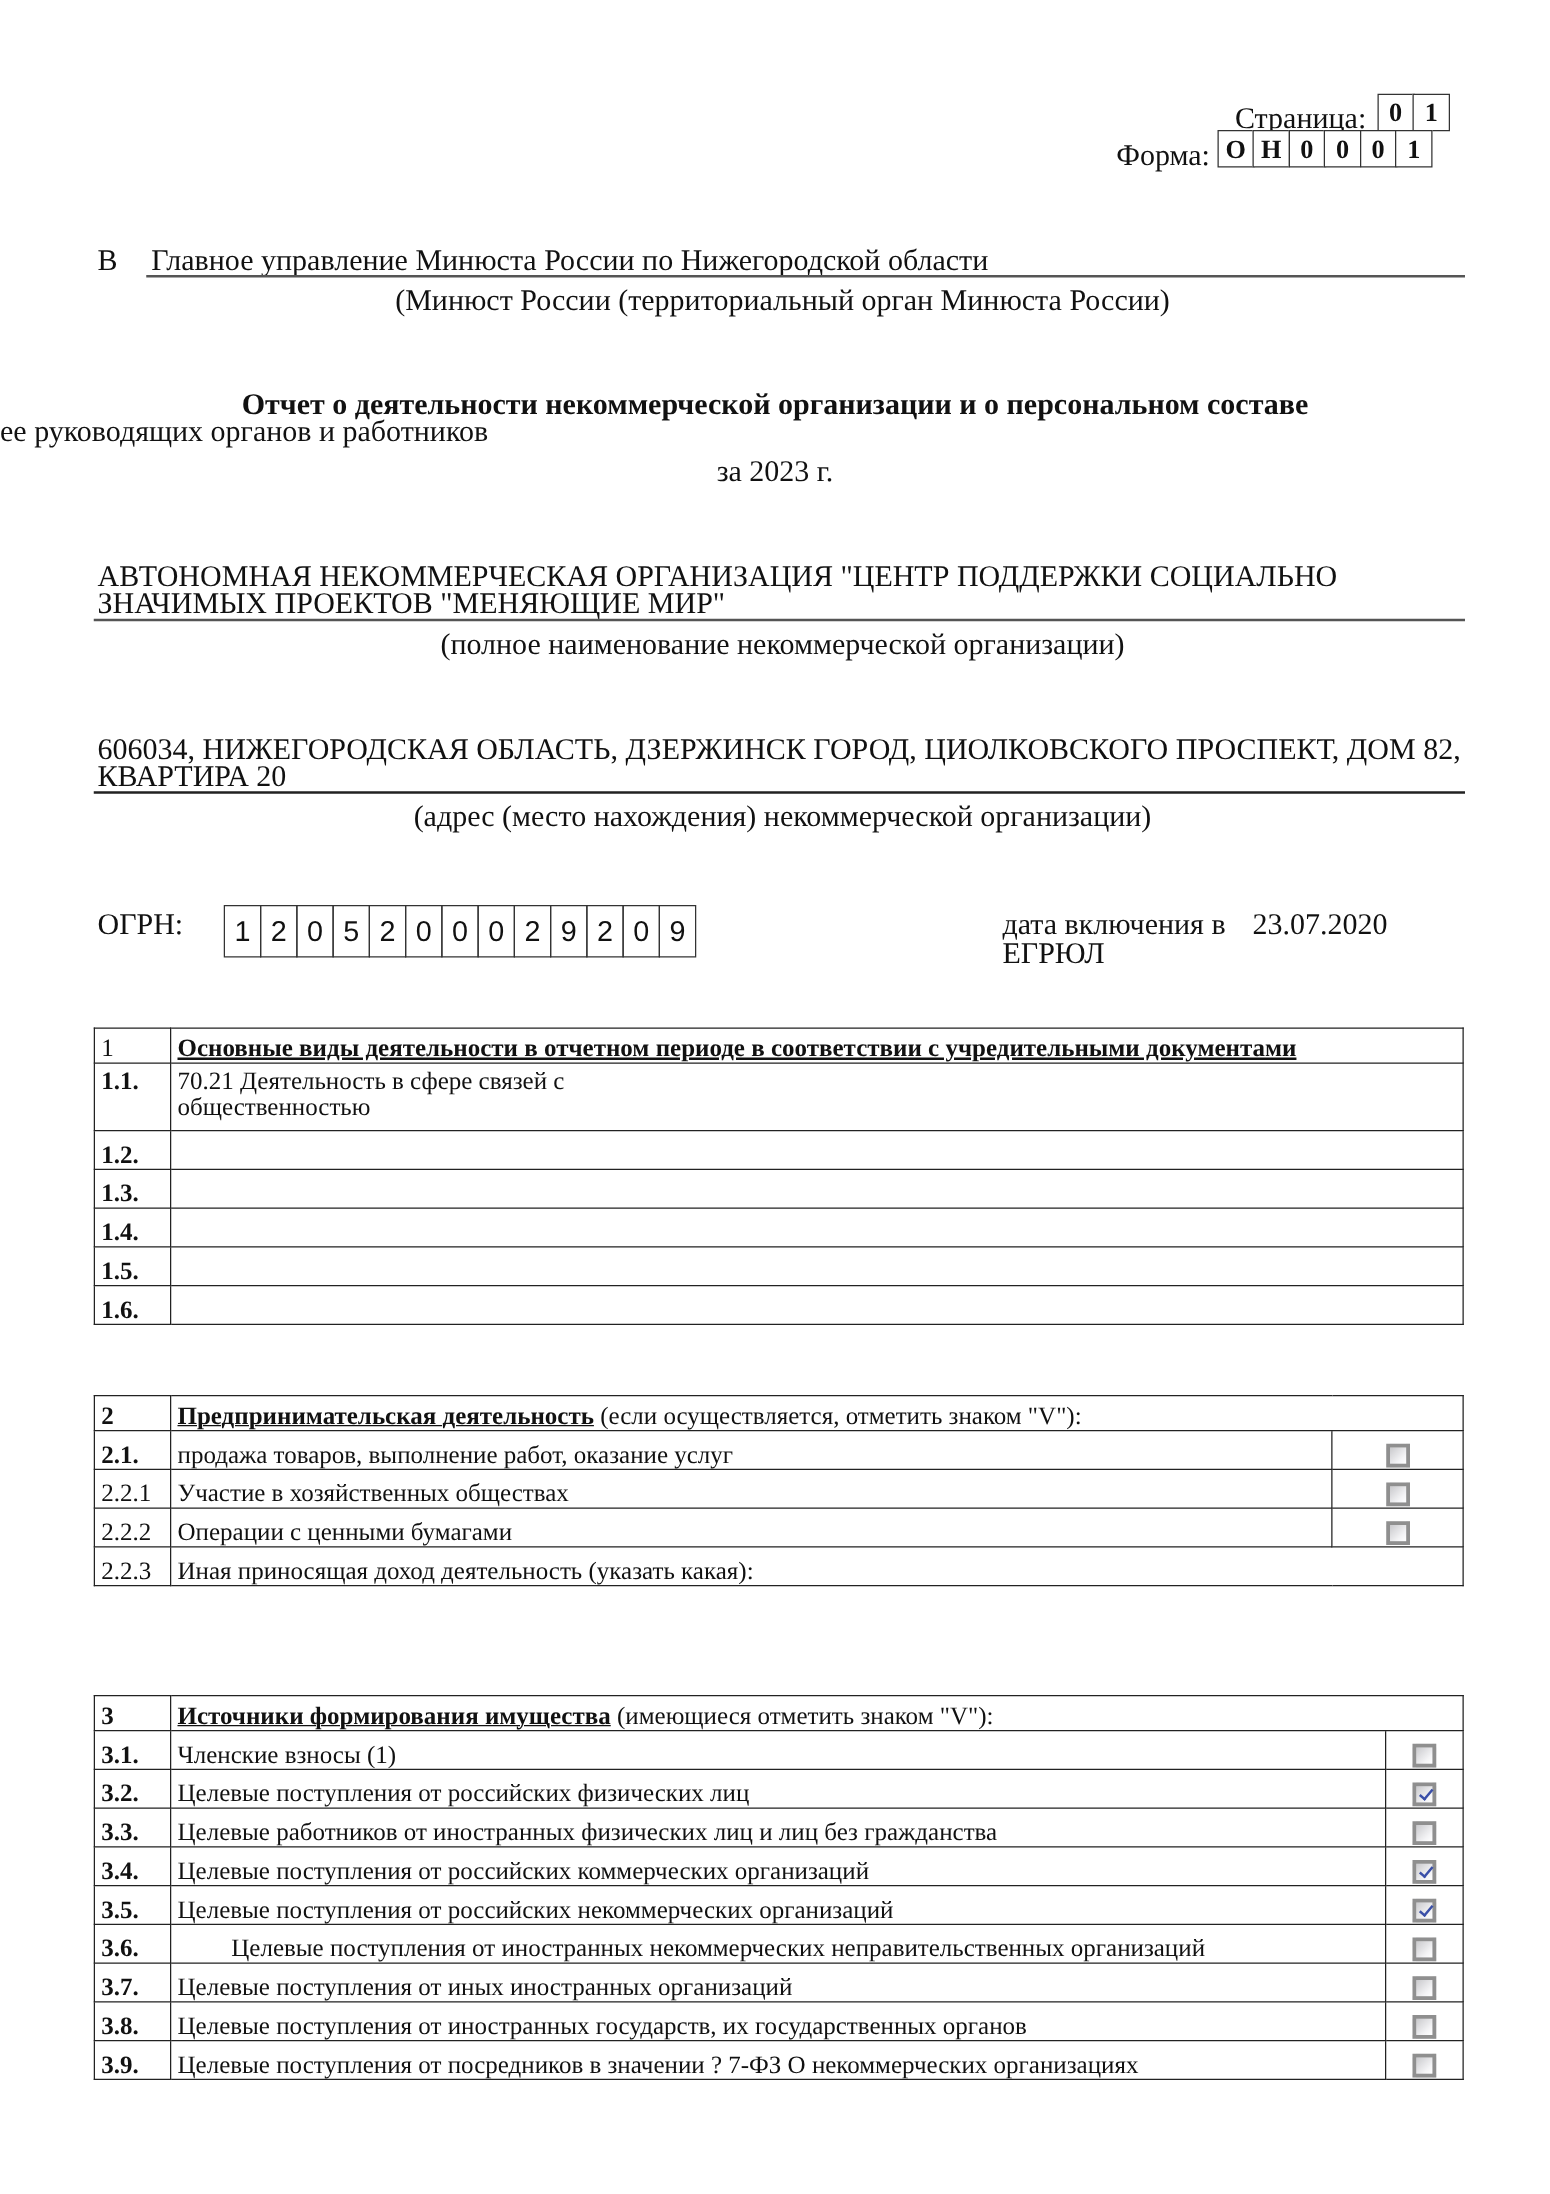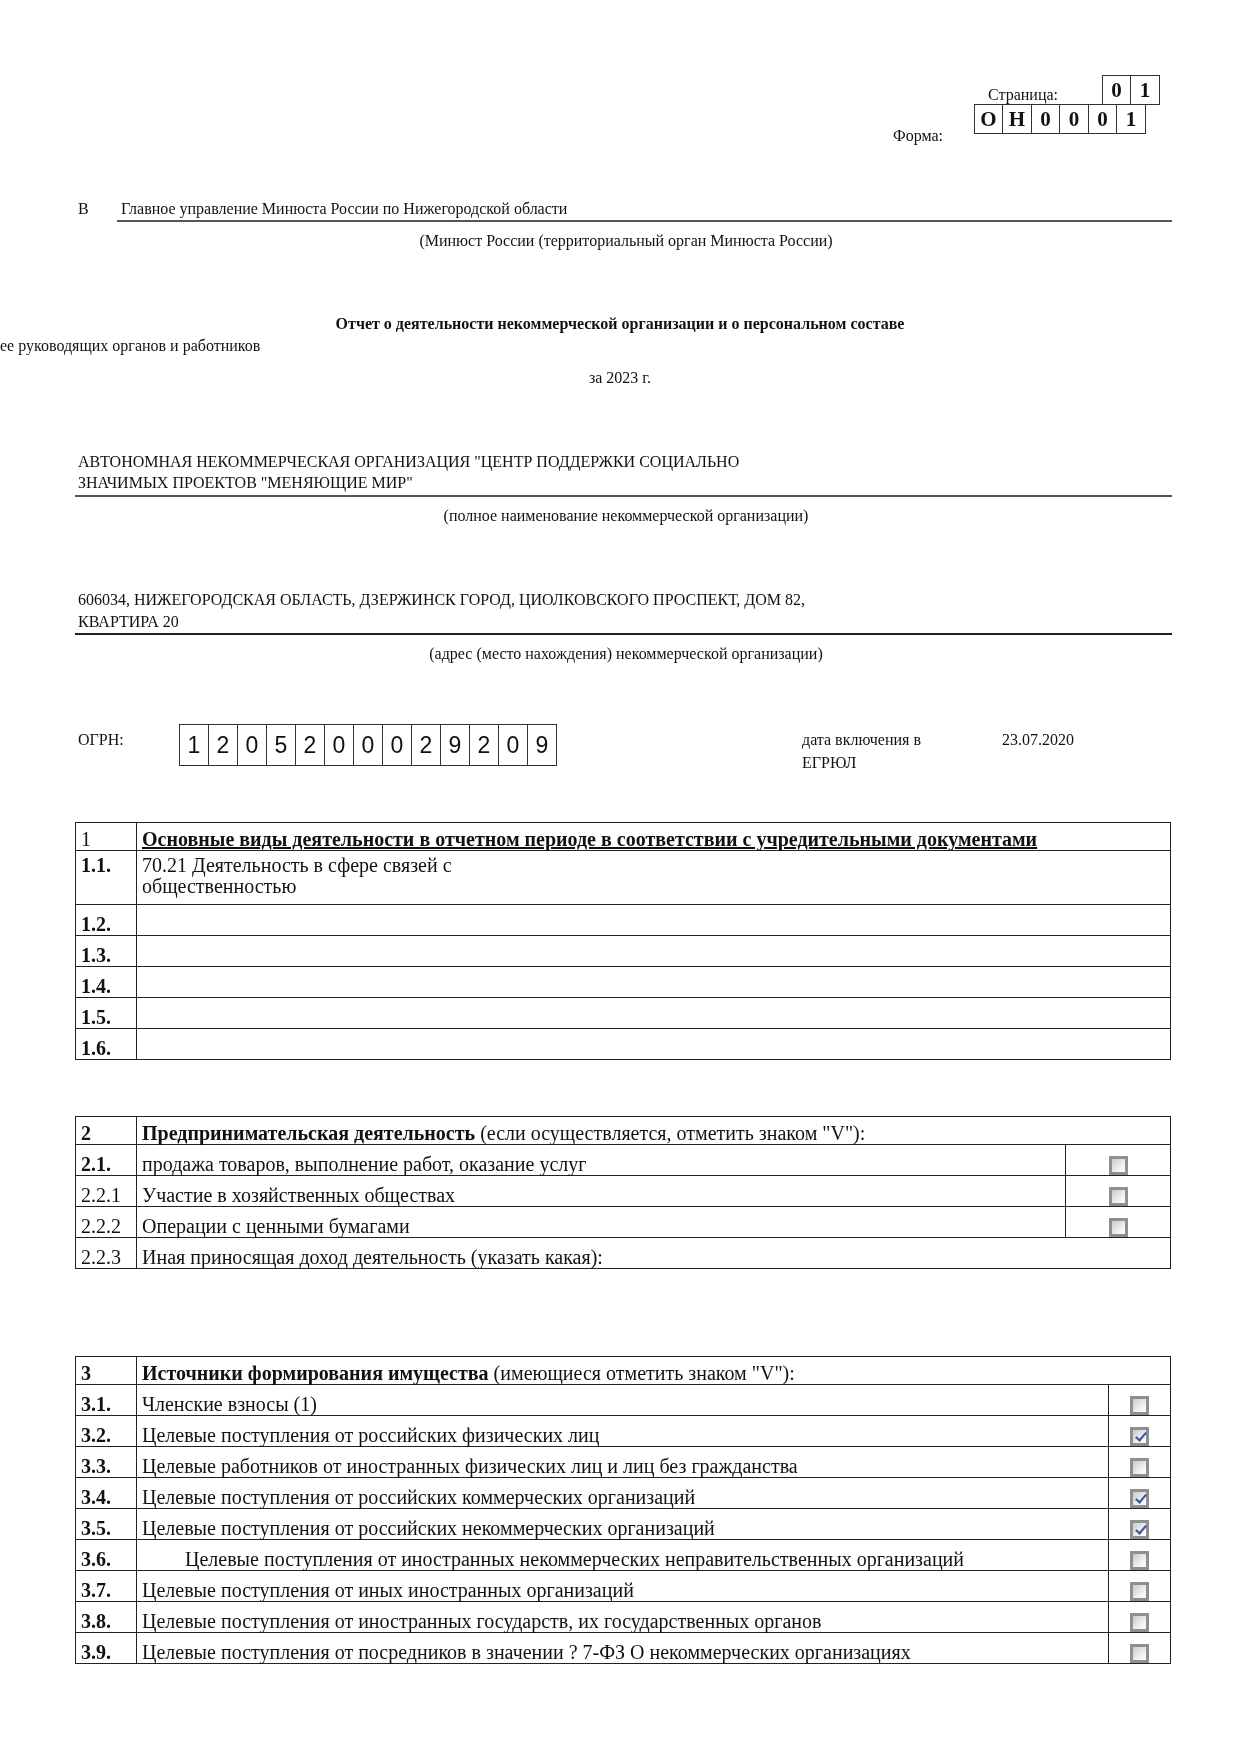--- a/index.html
+++ b/index.html
@@ -1,21 +1,21 @@
 <!DOCTYPE html>
 <html><head>
 <meta charset="utf-8">
 <style>
   html, body { margin: 0; padding: 0; background: #ffffff; }
   body {
     width: 1240px; height: 1755px; position: relative; overflow: hidden;
     font-family: "Liberation Serif", "DejaVu Serif", serif; color: #111;
   }
   .abs { position: absolute; }
-  .t { font-size: 16px; line-height: 22px; white-space: nowrap; }
+  .t { font-size: 24px; line-height: 22px; white-space: nowrap; }
 
   
   .boxrow { position: absolute; display: flex; }
   .box {
     width: 30px; height: 30px; border: 1.5px solid #333; margin-left: -1.5px;
     display: flex; align-items: center; justify-content: center;
     font-weight: bold; font-size: 21px; box-sizing: border-box; background:#fff;
   }
 
   .rule { position: absolute; height: 0; border-top: 2px solid #555; }
@@ -30,41 +30,41 @@
 
   
   table.form { position: absolute; left: 75px; width: 1096px; border-collapse: collapse; table-layout: fixed; }
   table.form td {
     border: 1.5px solid #222; padding: 0 5px; font-size: 20px; line-height: 21px;
     vertical-align: bottom; height: 28px; box-sizing: border-box;
   }
   td.num { width: 61px; font-weight: bold; padding-left: 3px; }
   td.num.plain { font-weight: normal; }
   td.cb { text-align: center; vertical-align: middle; padding: 0; }
-  .hdr-b { font-weight: bold; text-decoration-thickness: 1px; }
+  .hdr-b { font-weight: bold; text-decoration: underline; text-decoration-thickness: 1px; }
 
   .chk {
     display: inline-block; width: 19px; height: 19px; box-sizing: border-box;
     border: 3px solid #8f8f8f; background: linear-gradient(135deg, #c9c9cc 0%, #f4f4f6 70%, #ffffff 100%);
     position: relative; vertical-align: middle; margin-top: -2px;
   }
   .chk.on::after {
     content: ""; position: absolute; left: 5px; top: 0px; width: 4px; height: 9px;
     border: solid #3a4fa8; border-width: 0 2.5px 2.5px 0; transform: rotate(40deg);
   }
 </style>
 </head>
 <body>
 
 <div class="abs t" style="left:988px; top:84px;">Страница:</div>
 <div class="boxrow" style="left:1103px; top:75px;">
   <div class="box">0</div>
   <div class="box">1</div>
 </div>
-<div class="abs t" style="left:893px; top:125px;">Форма:</div>
+<div class="abs t" style="left:893px; top:114px;">Форма:</div>
 <div class="boxrow" style="left:975px; top:104px;">
   <div class="box">О</div>
   <div class="box">Н</div>
   <div class="box">0</div>
   <div class="box">0</div>
   <div class="box">0</div>
   <div class="box">1</div>
 </div>
 
 <div class="abs t" style="left:78px; top:198px;">В</div>

